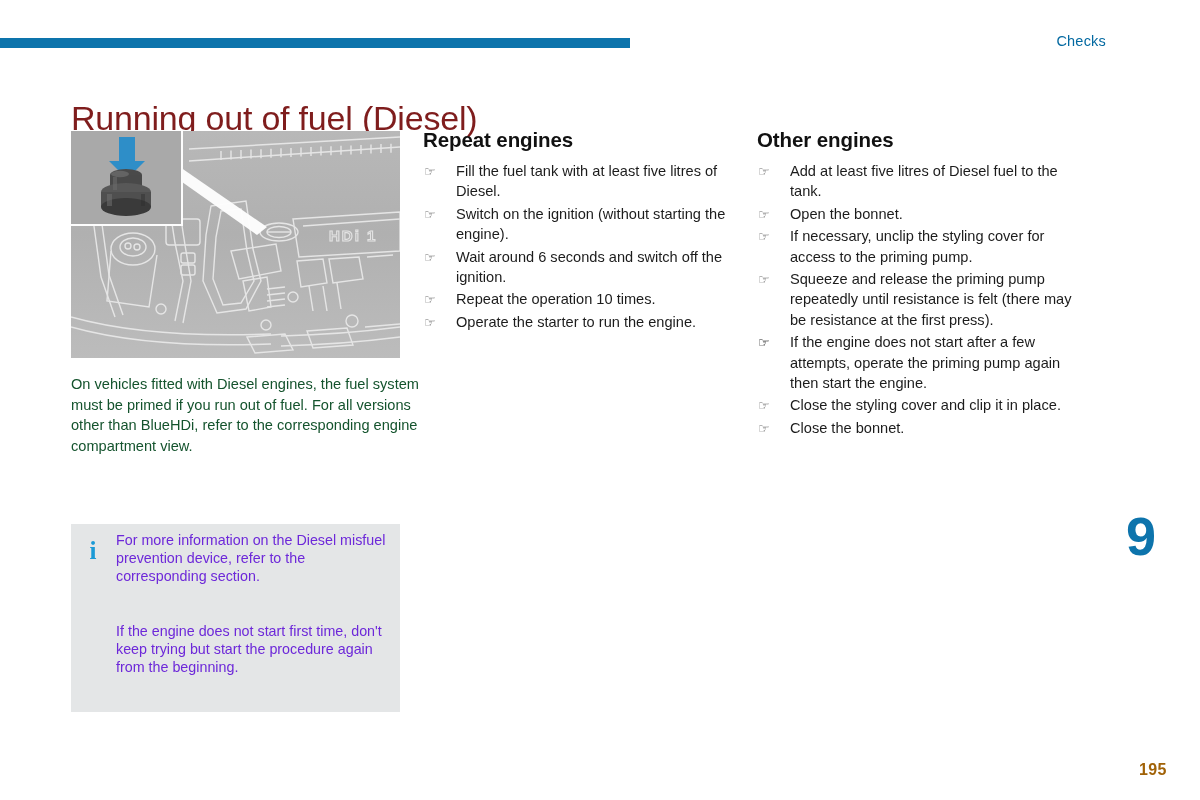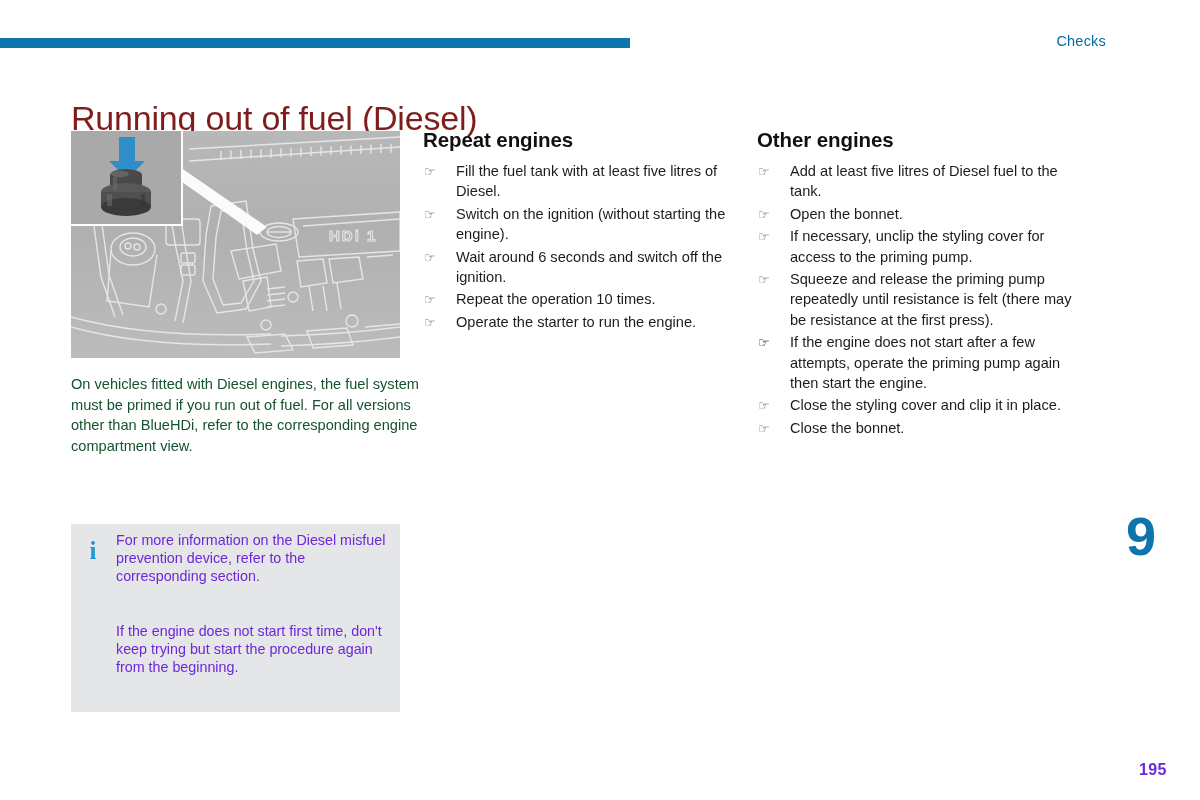--- a/index.html
+++ b/index.html
@@ -178,21 +178,21 @@
     color: #0d74ac;
     line-height: 54px;
     letter-spacing: -1px;
   }
   .page-number {
     position: absolute;
     left: 1139px;
     top: 761px;
     font-size: 16px;
     font-weight: bold;
-    color: #6d28d9;
+    color: #a16207;
     letter-spacing: 0.3px;
   }
 </style>
 </head>
 <body>
 
 <div class="header-bar"></div>
 <div class="header-chapter">Checks</div>
 
 <h1 class="page-title">Running out of fuel (Diesel)</h1>

